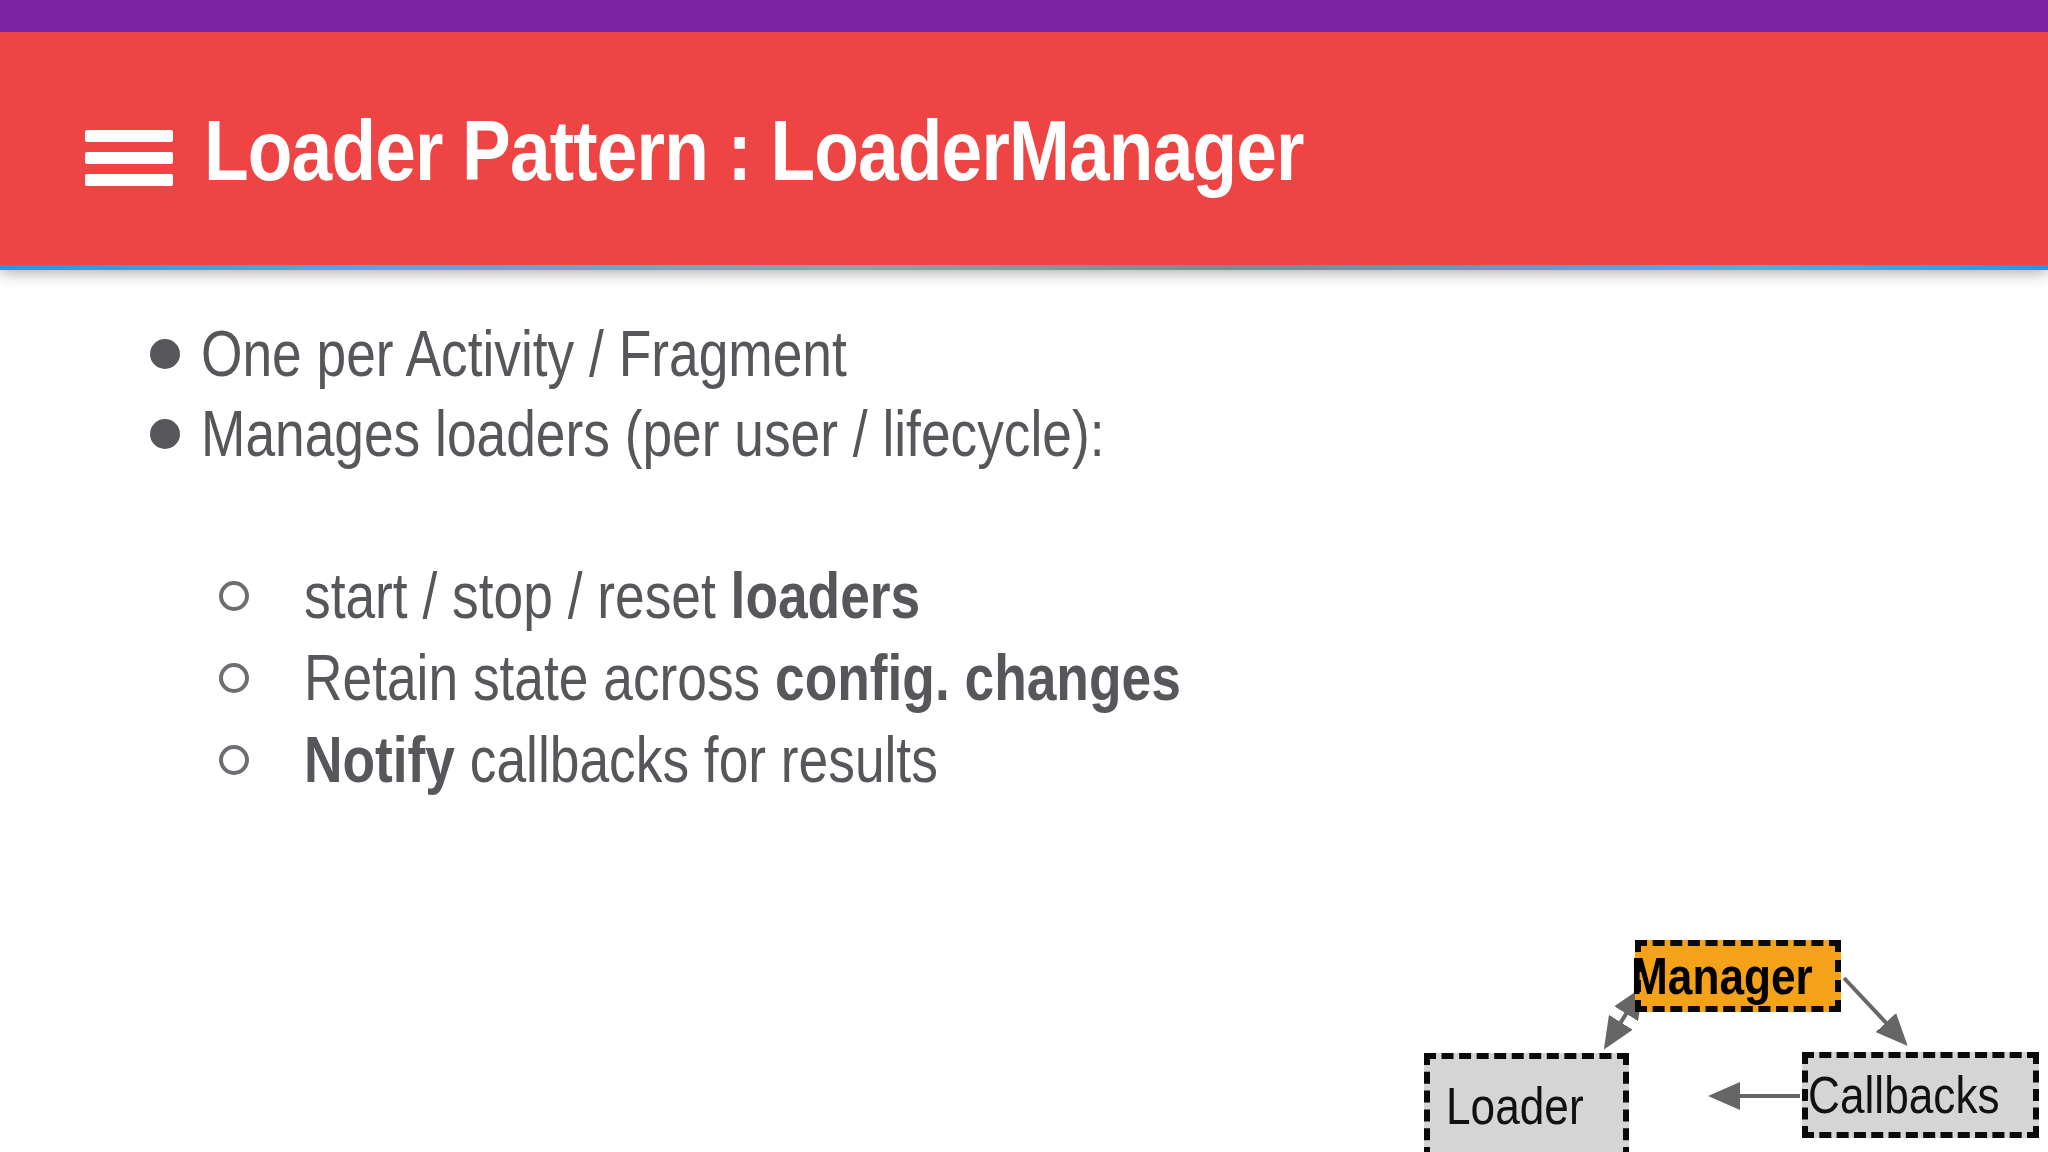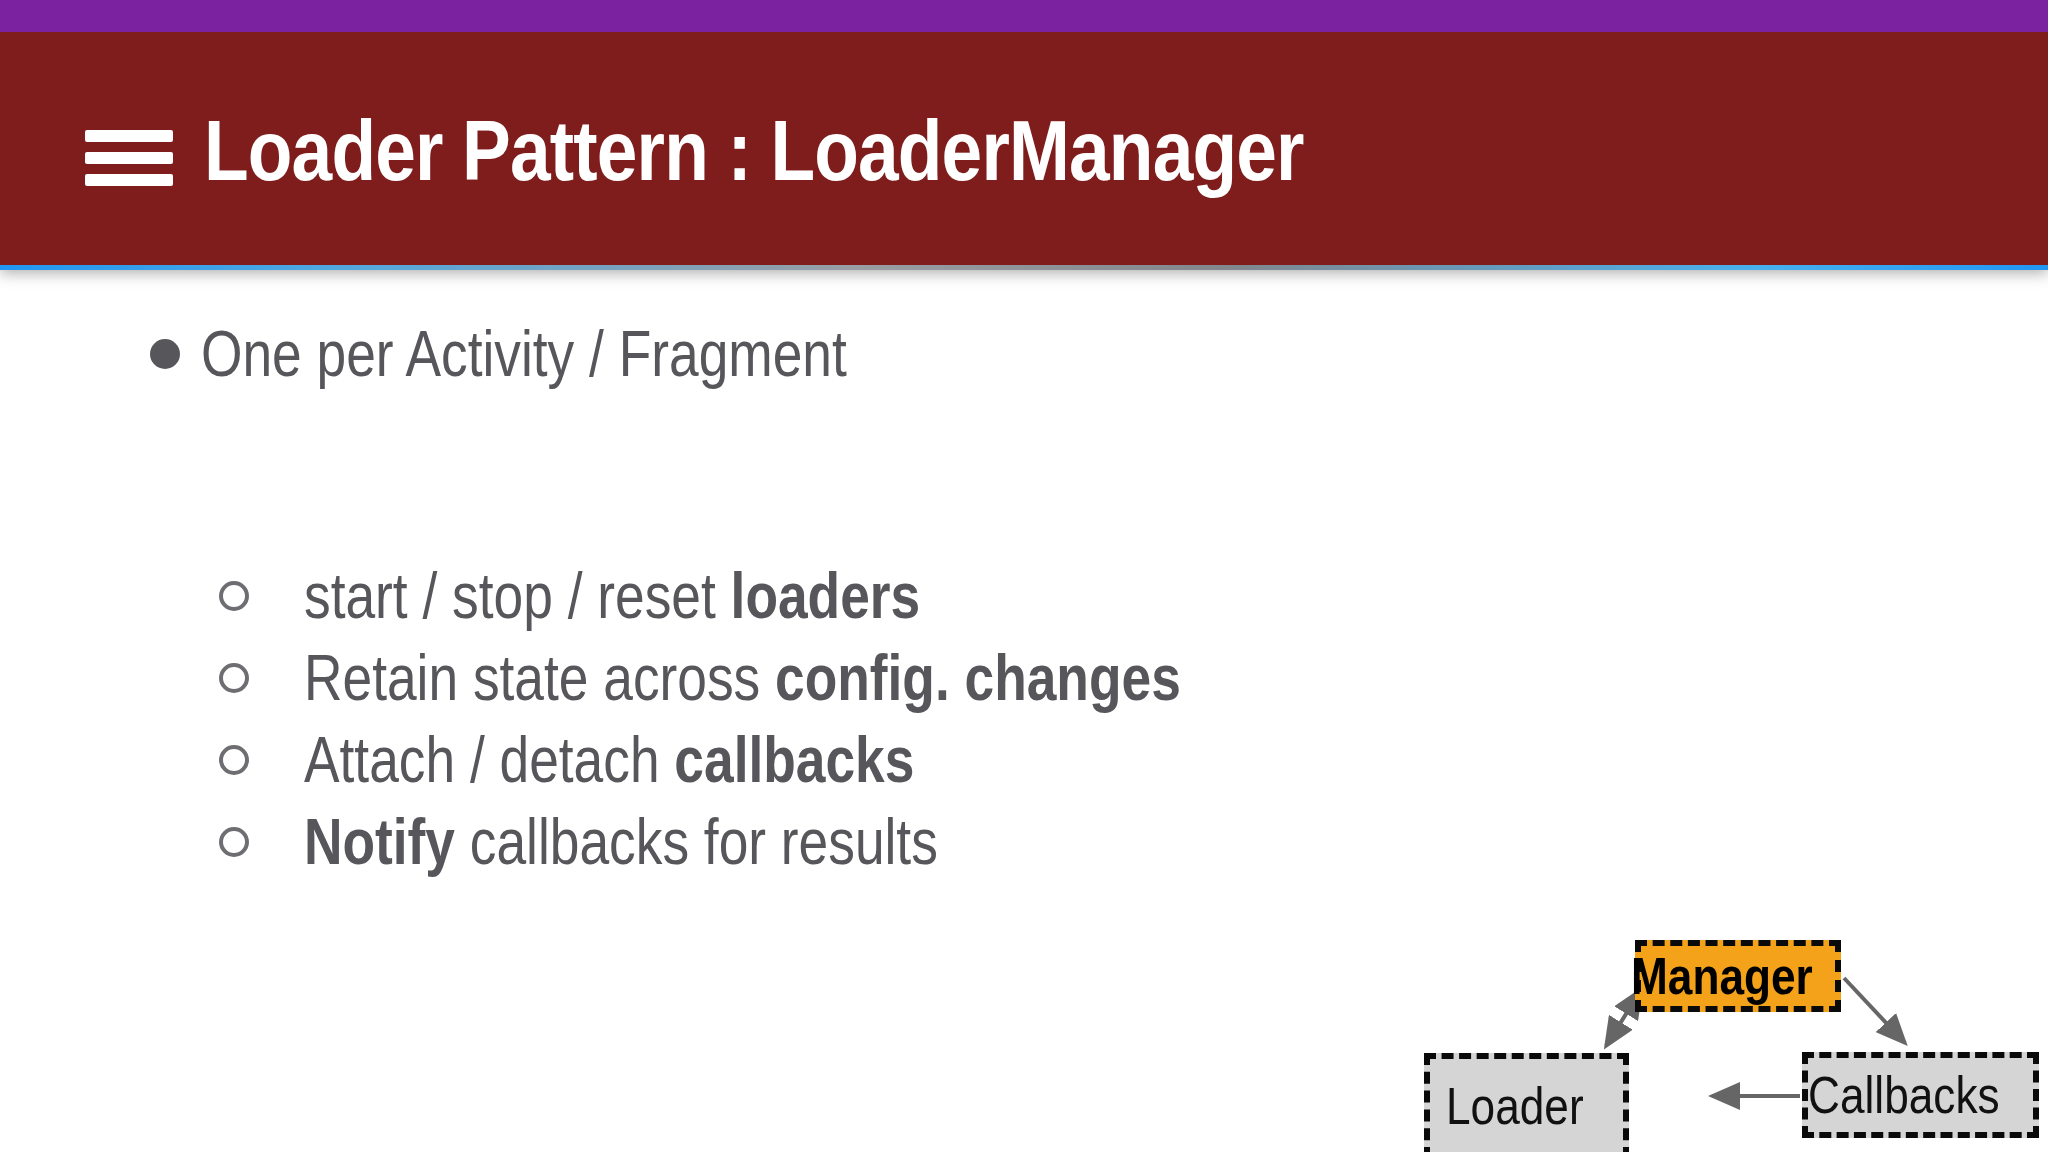--- a/index.html
+++ b/index.html
@@ -5,21 +5,21 @@
   html,body{margin:0;padding:0;}
   body{
     width:2048px;height:1152px;position:relative;overflow:hidden;
     background:#ffffff;
     font-family:"Liberation Sans", sans-serif;
   }
 
   
   .appbar{
     position:absolute;left:0;top:0;width:2048px;height:265px;
-    background:#7f1d1d;
+    background:#ef4444;
     box-shadow:0 8px 14px rgba(70,70,75,.45);
   }
   .statusbar{
     position:absolute;left:0;top:0;width:100%;height:32px;
     background:#7B22A1;
   }
   .accent-line{
     position:absolute;left:0;bottom:-5px;width:100%;height:5px;
     background:linear-gradient(90deg,
       #2196f3 0%, #4fa8e0 16%, #9a9ea3 42%, #82878d 60%,
@@ -91,31 +91,31 @@
     <h1 class="page-title">Loader Pattern : LoaderManager</h1>
     <div class="accent-line"></div>
   </header>
 
   <main>
 
     <ul class="bullets">
       <li>
         <span class="cond">One per Activity / Fragment</span>
       </li>
+      <li>
+        <span class="cond">Manages loaders (per user / lifecycle):</span>
+      </li>
     </ul>
 
     <ul class="subbullets">
       <li>
         <span class="cond"><span>start / stop / reset </span><b>loaders</b><span></span></span>
       </li>
       <li>
         <span class="cond"><span>Retain state across </span><b>config. changes</b><span></span></span>
-      </li>
-      <li>
-        <span class="cond"><span>Attach / detach </span><b>callbacks</b><span></span></span>
       </li>
       <li>
         <span class="cond"><span></span><b>Notify</b><span> callbacks for results</span></span>
       </li>
     </ul>
 
     <section>
       <svg class="diagram-arrows" width="2048" height="1152" viewBox="0 0 2048 1152" xmlns="http://www.w3.org/2000/svg">
         <defs>
           <marker id="ah" markerWidth="8" markerHeight="7" refX="7" refY="3.5" orient="auto-start-reverse" markerUnits="strokeWidth">

